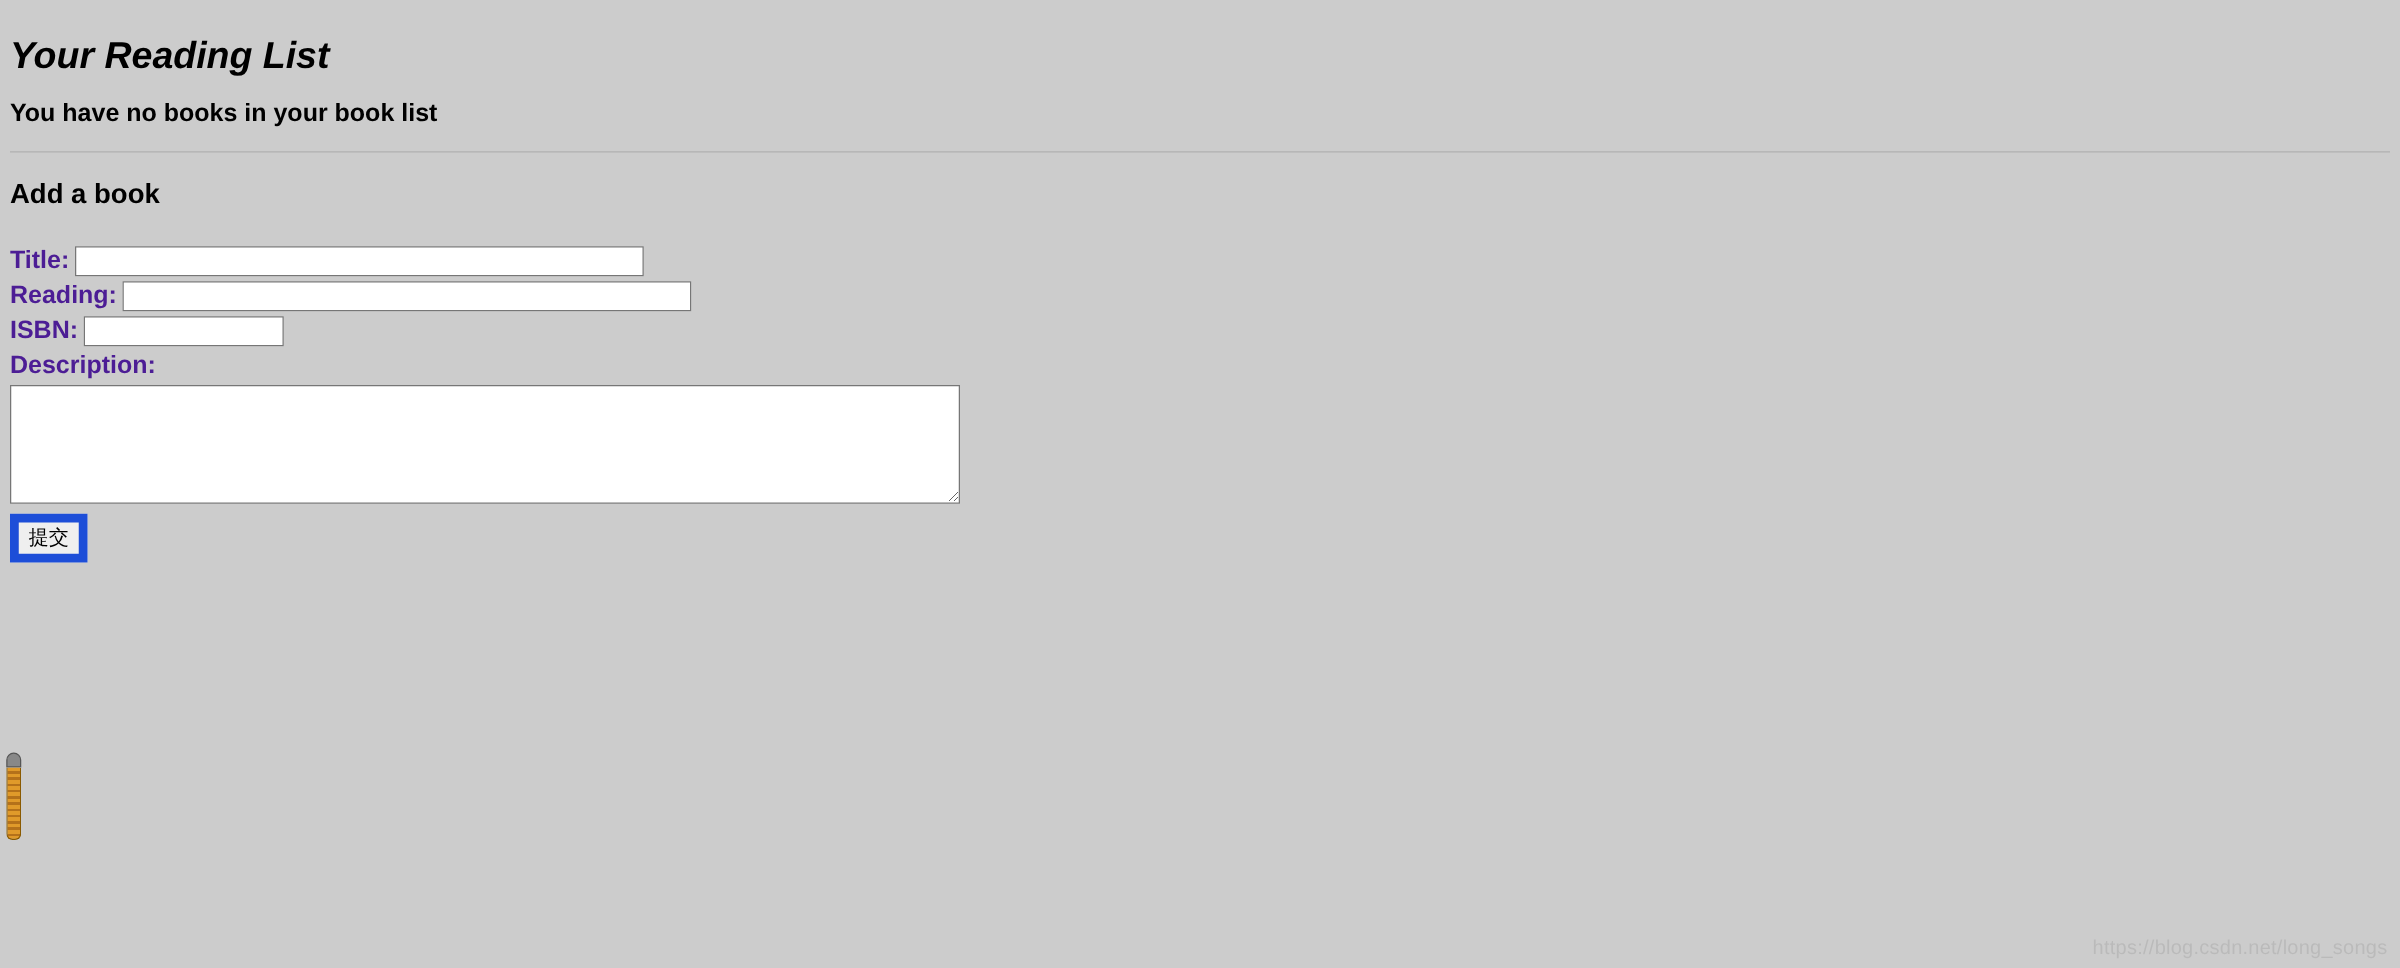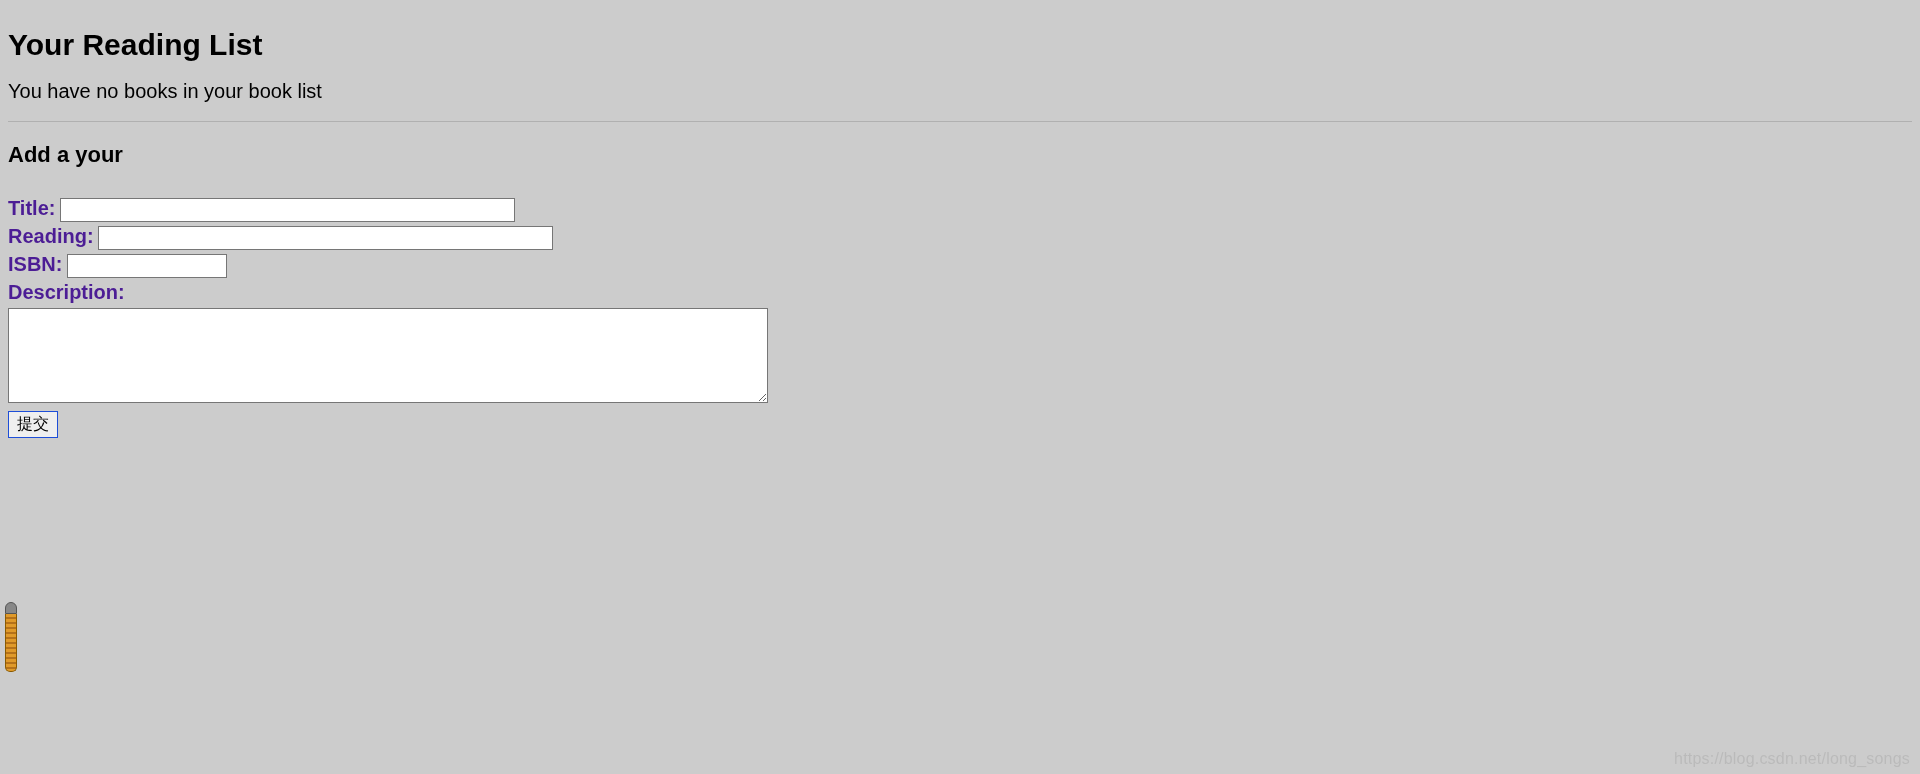--- a/index.html
+++ b/index.html
@@ -16,26 +16,27 @@
       position: relative;
     }
     body {
       padding: 8px;
     }
     h2.page-title {
       font-size: 30px;
       font-weight: bold;
       margin: 20px 0 18px 0;
       color: #000;
+      font-style: italic;
     }
     p.empty-msg {
       font-size: 20px;
       margin: 0 0 18px 0;
       color: #000;
-      font-weight: 400;
+      font-weight: 700;
     }
     hr.sep {
       border: none;
       border-top: 1px solid #b0b0b0;
       margin: 0 0 20px 0;
     }
     h3.add-title {
       font-size: 22px;
       font-weight: bold;
       margin: 0 0 26px 0;
@@ -72,21 +73,21 @@
       font-size: 14px;
       padding: 2px;
       resize: both;
       display: block;
       margin-top: 2px;
     }
     button.submit-btn {
       margin-top: 8px;
       font-size: 16px;
       padding: 2px 8px;
-      border: 1px solid #1d4ed8;
+      border: 7px solid #1d4ed8;
       background: #efefef;
       font-family: Arial, Helvetica, "Microsoft YaHei", sans-serif;
       cursor: pointer;
     }
     .thermo {
       position: absolute;
       left: 4px;
       top: 602px;
       width: 14px;
       height: 72px;
@@ -129,21 +130,21 @@
 <body>
 
 
 
 <h2 class="page-title">Your Reading List</h2>
 
 <p class="empty-msg">You have no books in your book list</p>
 
 <hr class="sep">
 
-<h3 class="add-title">Add a your</h3>
+<h3 class="add-title">Add a book</h3>
 
 <div class="form-row">
   <label class="form-label">Title:</label>
   <input type="text" id="title-input" class="txt" value="" style="">
 </div>
 
 <div class="form-row">
   <label class="form-label">Reading:</label>
   <input type="text" id="author-input" class="txt" value="" style="">
 </div>

